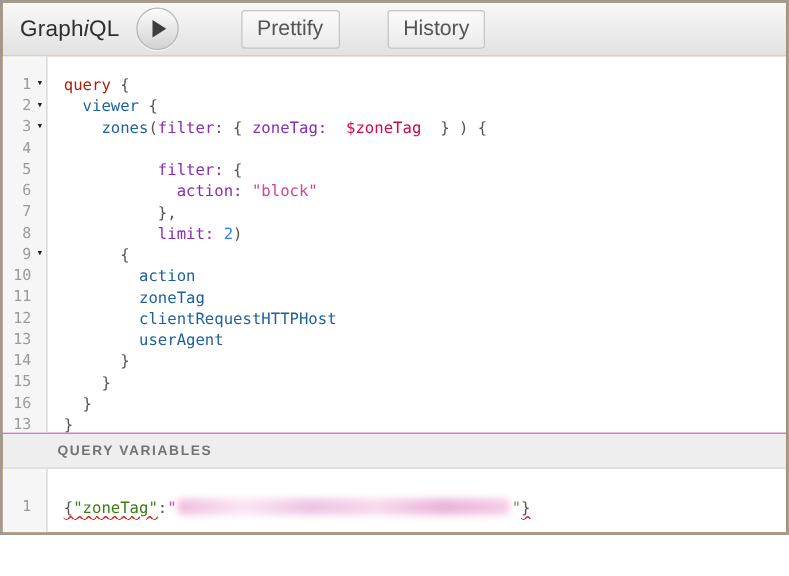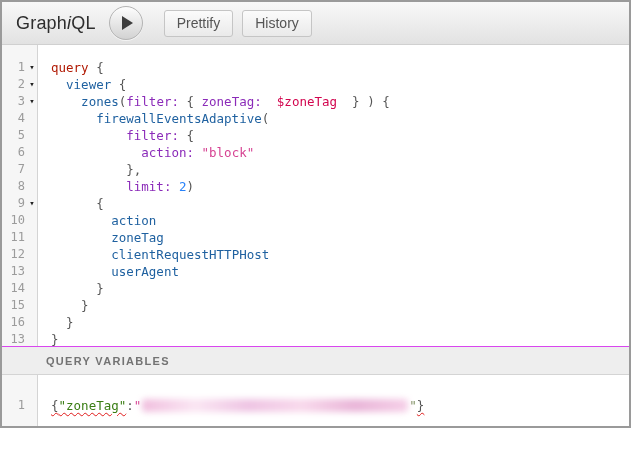--- a/index.html
+++ b/index.html
@@ -36,25 +36,26 @@
   }
   .play-triangle {
     width:0; height:0;
     border-top:7px solid transparent;
     border-bottom:7px solid transparent;
     border-left:11px solid #3d3d3d;
     margin-left:4px;
   }
   .toolbar-button {
     font-family:"Liberation Sans", sans-serif;
-    font-size:14px; color:#555;
+    font-size:17px; color:#555;
     background:linear-gradient(#fbfbfb, #eaeaea);
     border:1px solid #c5c5c5; border-radius:3px;
     padding:4px 12px 5px; margin-right:9px;
     cursor:pointer;
+    margin-left:29px;
   }
 
   
   .editor {
     position:relative; background:#fff; overflow:hidden;
     font-family:"DejaVu Sans Mono", monospace;
     font-size:12.5px; line-height:17px;
   }
   .query-editor { flex:1; }
   .gutter-bg {
@@ -129,21 +130,21 @@
     <button class="toolbar-button">Prettify</button>
     <button class="toolbar-button">History</button>
   </div>
 
   <div class="editor query-editor">
     <div class="gutter-bg"></div>
     <div class="lines">
         <div class="cm-line"><span class="ln">1</span><span class="fold">▾</span><span class="code"><span class="tk-kw">query</span><span class="tk-punc"> {</span></span></div>
         <div class="cm-line"><span class="ln">2</span><span class="fold">▾</span><span class="code"><span class="tk-plain">  </span><span class="tk-prop">viewer</span><span class="tk-punc"> {</span></span></div>
         <div class="cm-line"><span class="ln">3</span><span class="fold">▾</span><span class="code"><span class="tk-plain">    </span><span class="tk-prop">zones</span><span class="tk-punc">(</span><span class="tk-attr">filter:</span><span class="tk-punc"> { </span><span class="tk-attr">zoneTag:</span><span class="tk-plain">  </span><span class="tk-var">$zoneTag</span><span class="tk-plain">  </span><span class="tk-punc">} ) {</span></span></div>
-        <div class="cm-line"><span class="ln">4</span><span class="fold"></span><span class="code"><span class="tk-plain">      </span><span class="tk-prop">firewallEventsAdaptive</span><span class="tk-punc">(</span></span></div>
+        <div class="cm-line"><span class="ln">4</span><span class="fold"></span></div>
         <div class="cm-line"><span class="ln">5</span><span class="fold"></span><span class="code"><span class="tk-plain">          </span><span class="tk-attr">filter:</span><span class="tk-punc"> {</span></span></div>
         <div class="cm-line"><span class="ln">6</span><span class="fold"></span><span class="code"><span class="tk-plain">            </span><span class="tk-attr">action:</span><span class="tk-plain"> </span><span class="tk-str">"block"</span></span></div>
         <div class="cm-line"><span class="ln">7</span><span class="fold"></span><span class="code"><span class="tk-plain">          </span><span class="tk-punc">},</span></span></div>
         <div class="cm-line"><span class="ln">8</span><span class="fold"></span><span class="code"><span class="tk-plain">          </span><span class="tk-attr">limit:</span><span class="tk-plain"> </span><span class="tk-num">2</span><span class="tk-punc">)</span></span></div>
         <div class="cm-line"><span class="ln">9</span><span class="fold">▾</span><span class="code"><span class="tk-plain">      </span><span class="tk-punc">{</span></span></div>
         <div class="cm-line"><span class="ln">10</span><span class="fold"></span><span class="code"><span class="tk-plain">        </span><span class="tk-prop">action</span></span></div>
         <div class="cm-line"><span class="ln">11</span><span class="fold"></span><span class="code"><span class="tk-plain">        </span><span class="tk-prop">zoneTag</span></span></div>
         <div class="cm-line"><span class="ln">12</span><span class="fold"></span><span class="code"><span class="tk-plain">        </span><span class="tk-prop">clientRequestHTTPHost</span></span></div>
         <div class="cm-line"><span class="ln">13</span><span class="fold"></span><span class="code"><span class="tk-plain">        </span><span class="tk-prop">userAgent</span></span></div>
         <div class="cm-line"><span class="ln">14</span><span class="fold"></span><span class="code"><span class="tk-plain">      </span><span class="tk-punc">}</span></span></div>

